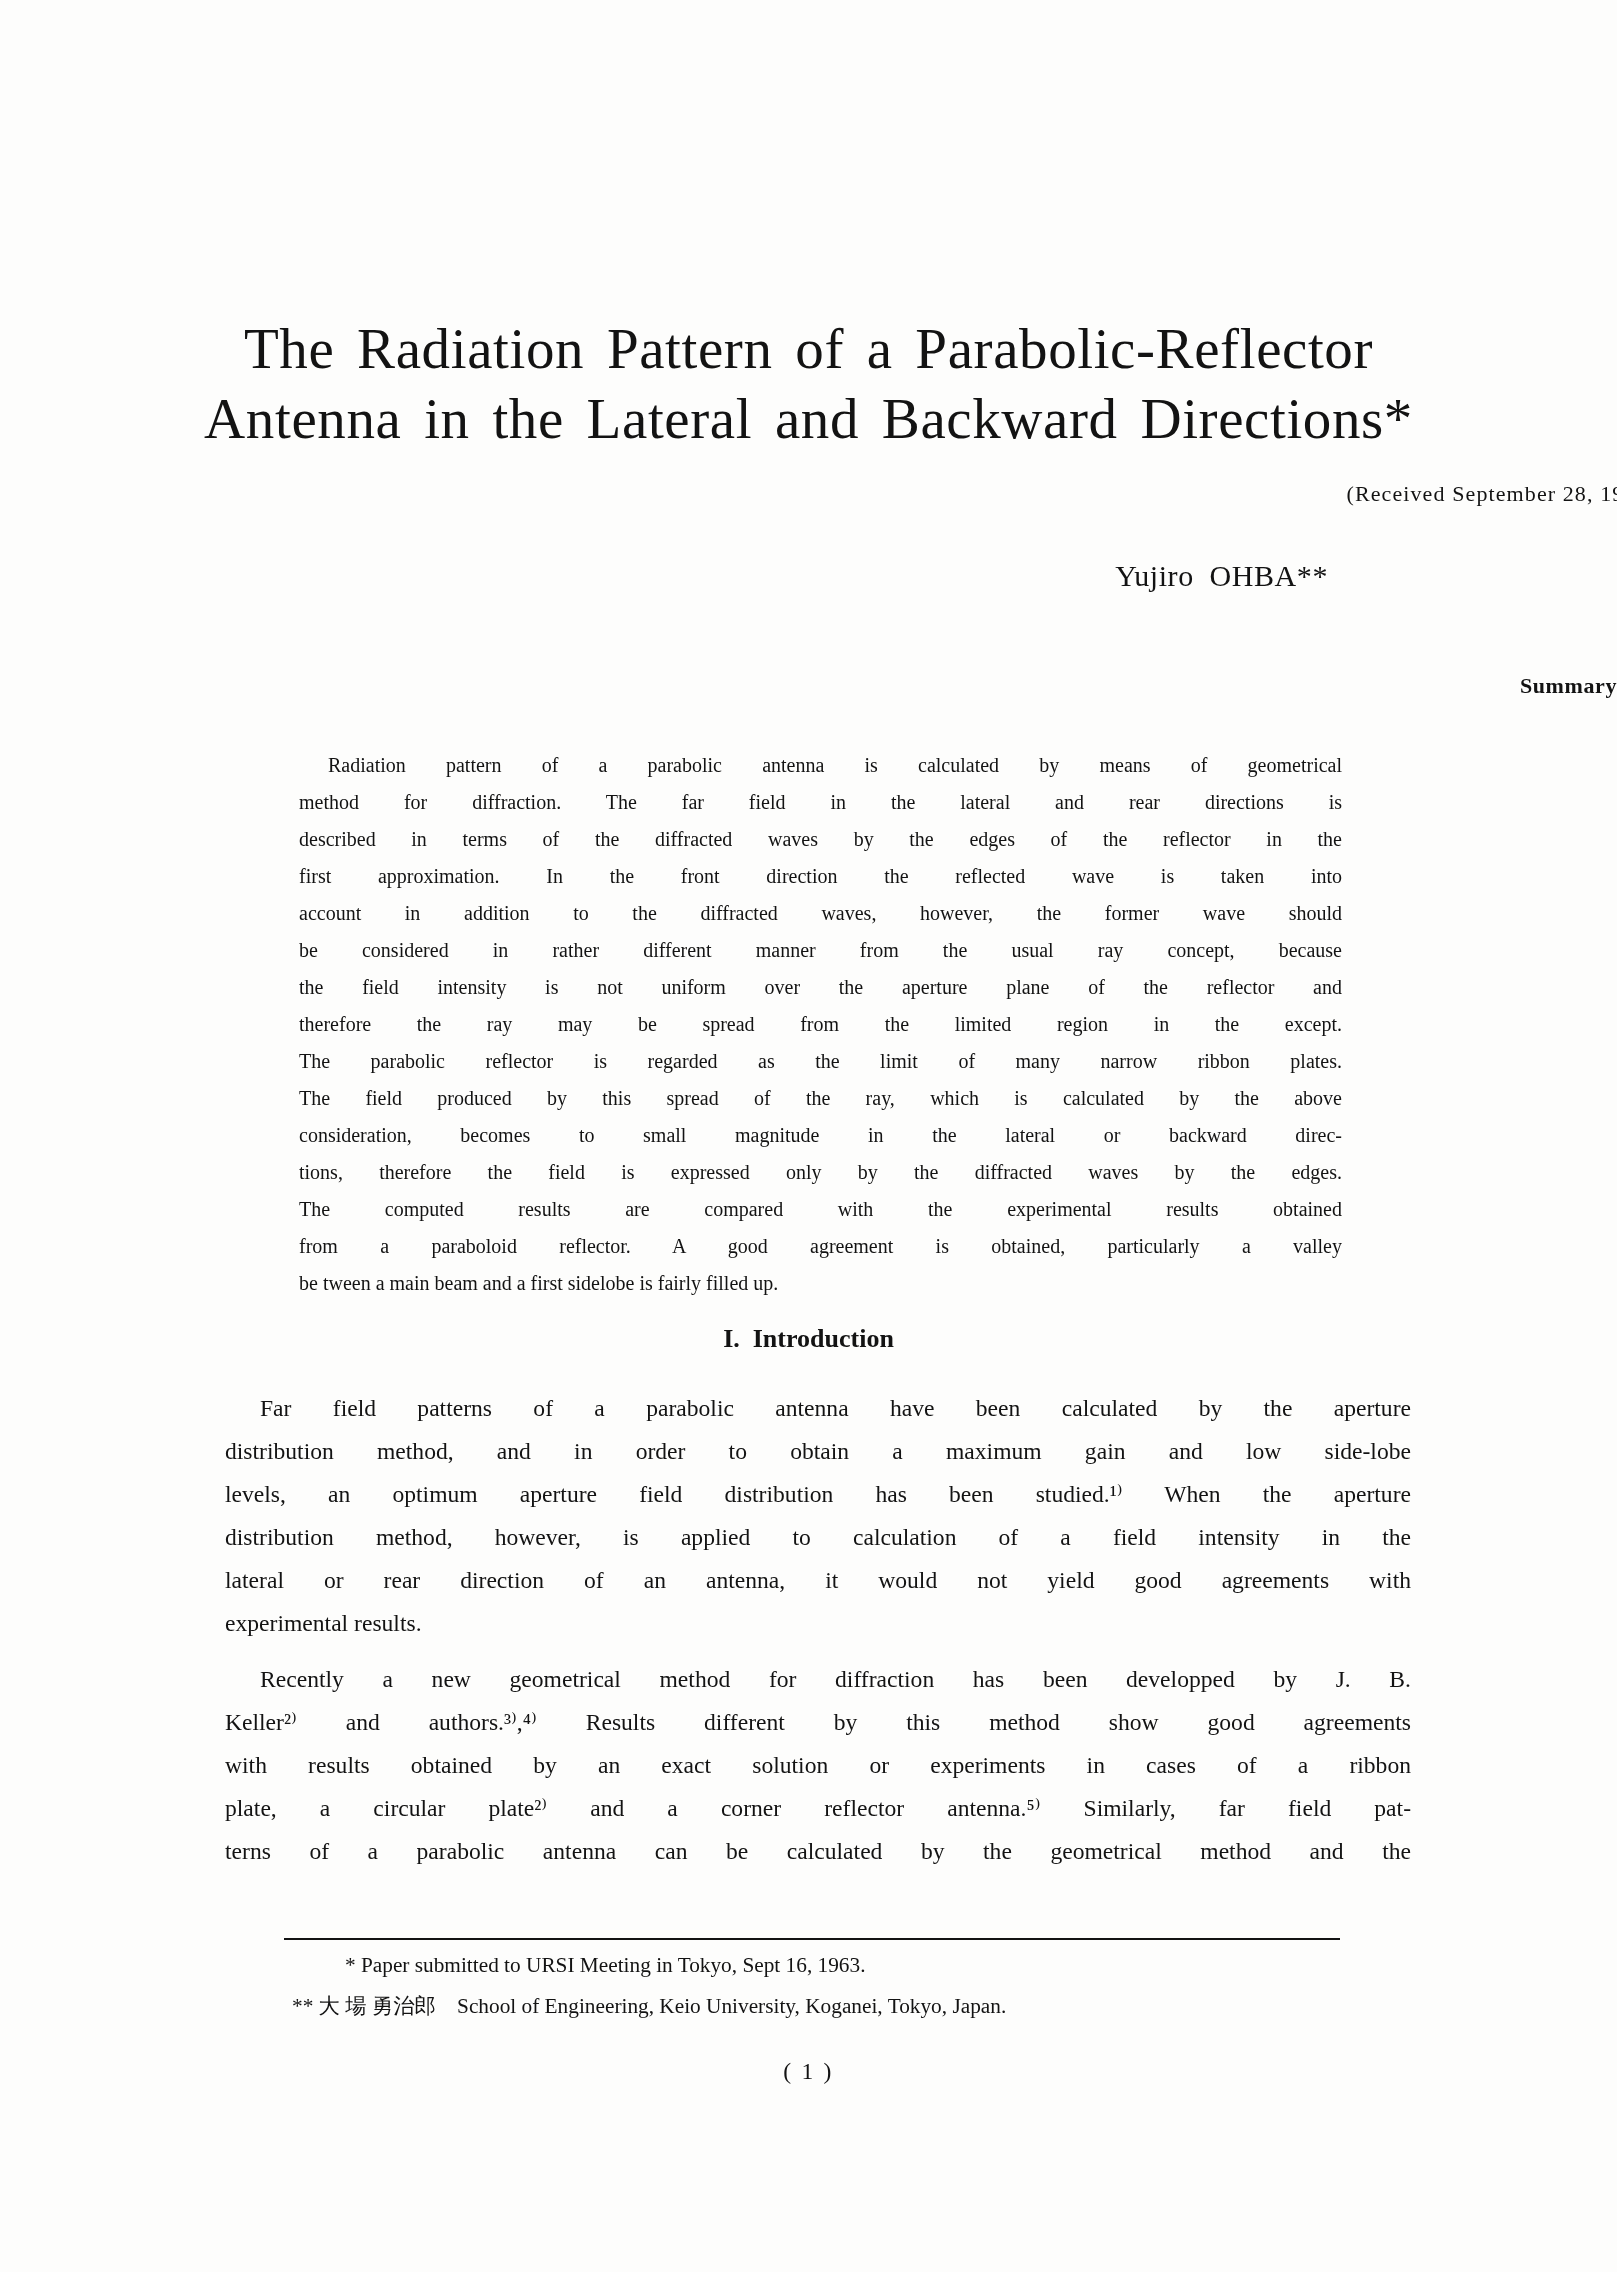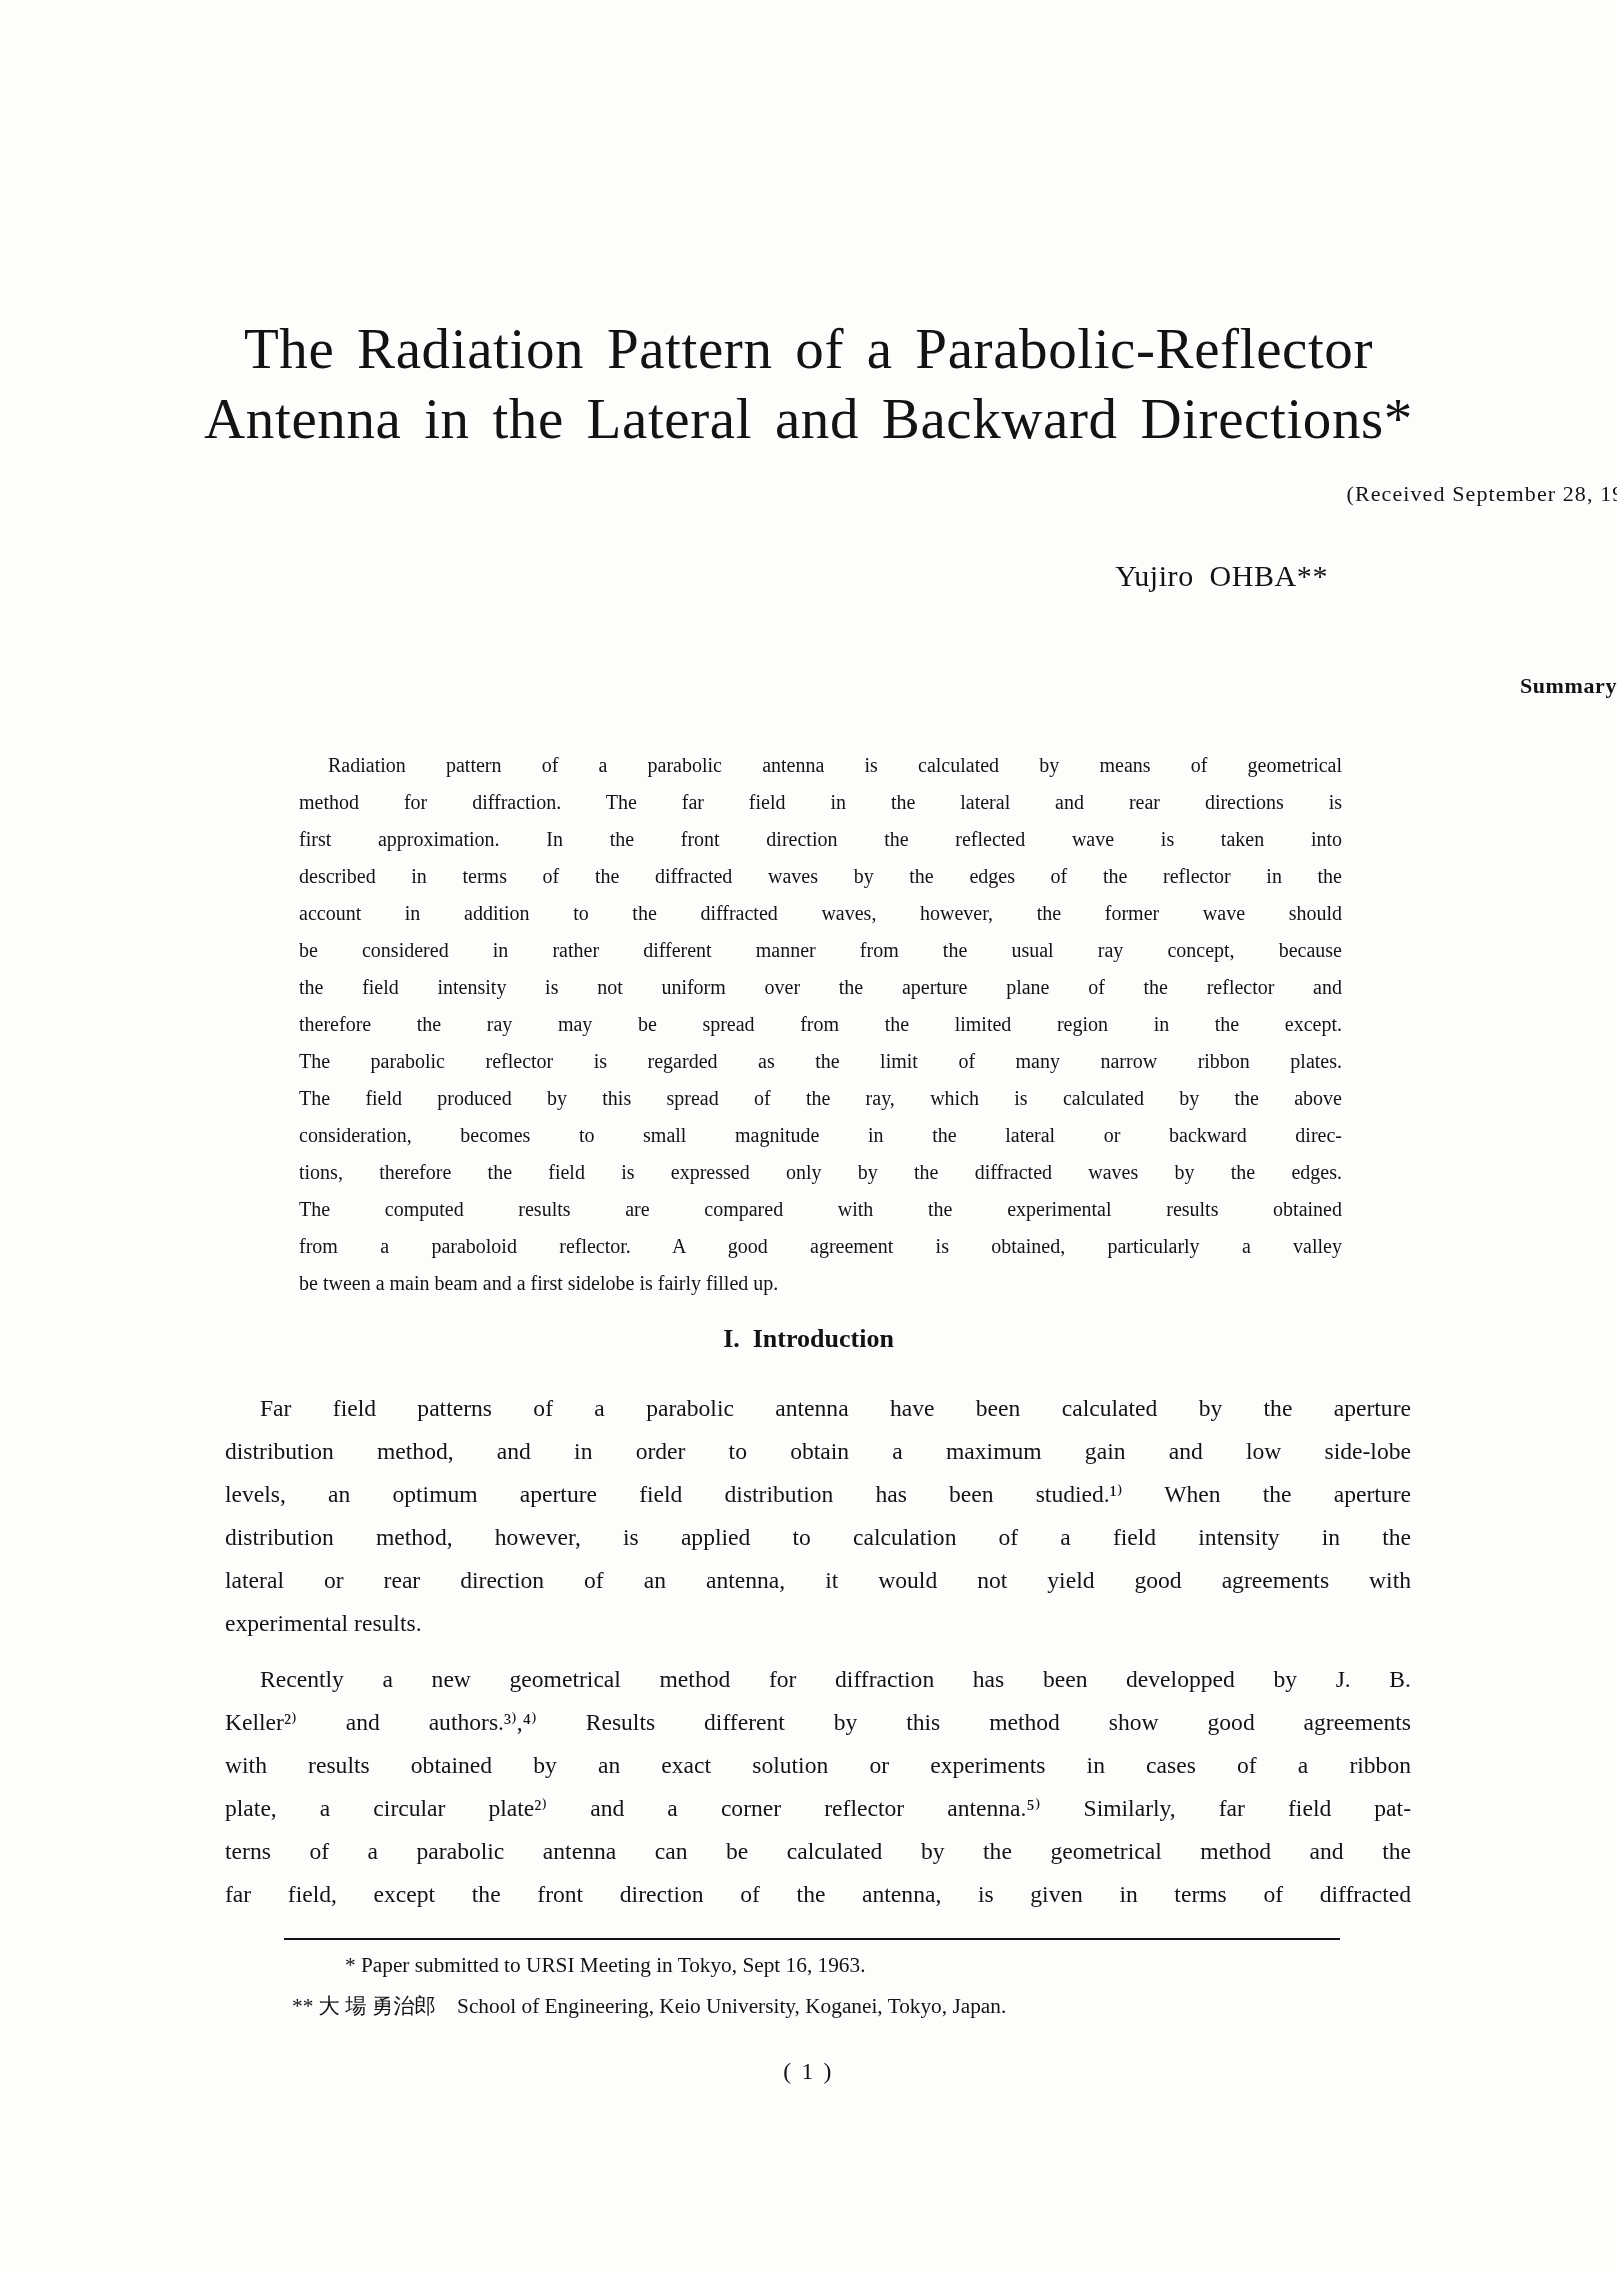--- a/index.html
+++ b/index.html
@@ -128,22 +128,22 @@
 
   <div class="received">(Received September 28, 1963)</div>
 
   <div class="author">Yujiro OHBA**</div>
 
   <div class="summary-heading">Summary</div>
 
   <div class="summary-block endshort">
       <div class="tline">Radiation pattern of a parabolic antenna is calculated by means of geometrical</div>
       <div class="tline">method for diffraction. The far field in the lateral and rear directions is</div>
+      <div class="tline">described in terms of the diffracted waves by the edges of the reflector in the</div>
       <div class="tline">first approximation. In the front direction the reflected wave is taken into</div>
-      <div class="tline">described in terms of the diffracted waves by the edges of the reflector in the</div>
       <div class="tline">account in addition to the diffracted waves, however, the former wave should</div>
       <div class="tline">be considered in rather different manner from the usual ray concept, because</div>
       <div class="tline">the field intensity is not uniform over the aperture plane of the reflector and</div>
       <div class="tline">therefore the ray may be spread from the limited region in the except.</div>
       <div class="tline">The parabolic reflector is regarded as the limit of many narrow ribbon plates.</div>
       <div class="tline">The field produced by this spread of the ray, which is calculated by the above</div>
       <div class="tline">consideration, becomes to small magnitude in the lateral or backward direc-</div>
       <div class="tline">tions, therefore the field is expressed only by the diffracted waves by the edges.</div>
       <div class="tline">The computed results are compared with the experimental results obtained</div>
       <div class="tline">from a paraboloid reflector. A good agreement is obtained, particularly a valley</div>
@@ -160,21 +160,20 @@
       <div class="tline">lateral or rear direction of an antenna, it would not yield good agreements with</div>
       <div class="tline">experimental results.</div>
     </div>
 
   <div class="para para-2">
       <div class="tline">Recently a new geometrical method for diffraction has been developped by J. B.</div>
       <div class="tline">Keller²⁾ and authors.³⁾,⁴⁾ Results different by this method show good agreements</div>
       <div class="tline">with results obtained by an exact solution or experiments in cases of a ribbon</div>
       <div class="tline">plate, a circular plate²⁾ and a corner reflector antenna.⁵⁾ Similarly, far field pat-</div>
       <div class="tline">terns of a parabolic antenna can be calculated by the geometrical method and the</div>
-      <div class="tline">far field, except the front direction of the antenna, is given in terms of diffracted</div>
     </div>
 
   <div class="footnote-rule"></div>
 
   <div class="footnote fn1">* Paper submitted to URSI Meeting in Tokyo, Sept 16, 1963.</div>
 
   <div class="footnote fn2">** 大 場 勇治郎 School of Engineering, Keio University, Koganei, Tokyo, Japan.</div>
 
   <div class="pageno">( 1 )</div>
 

